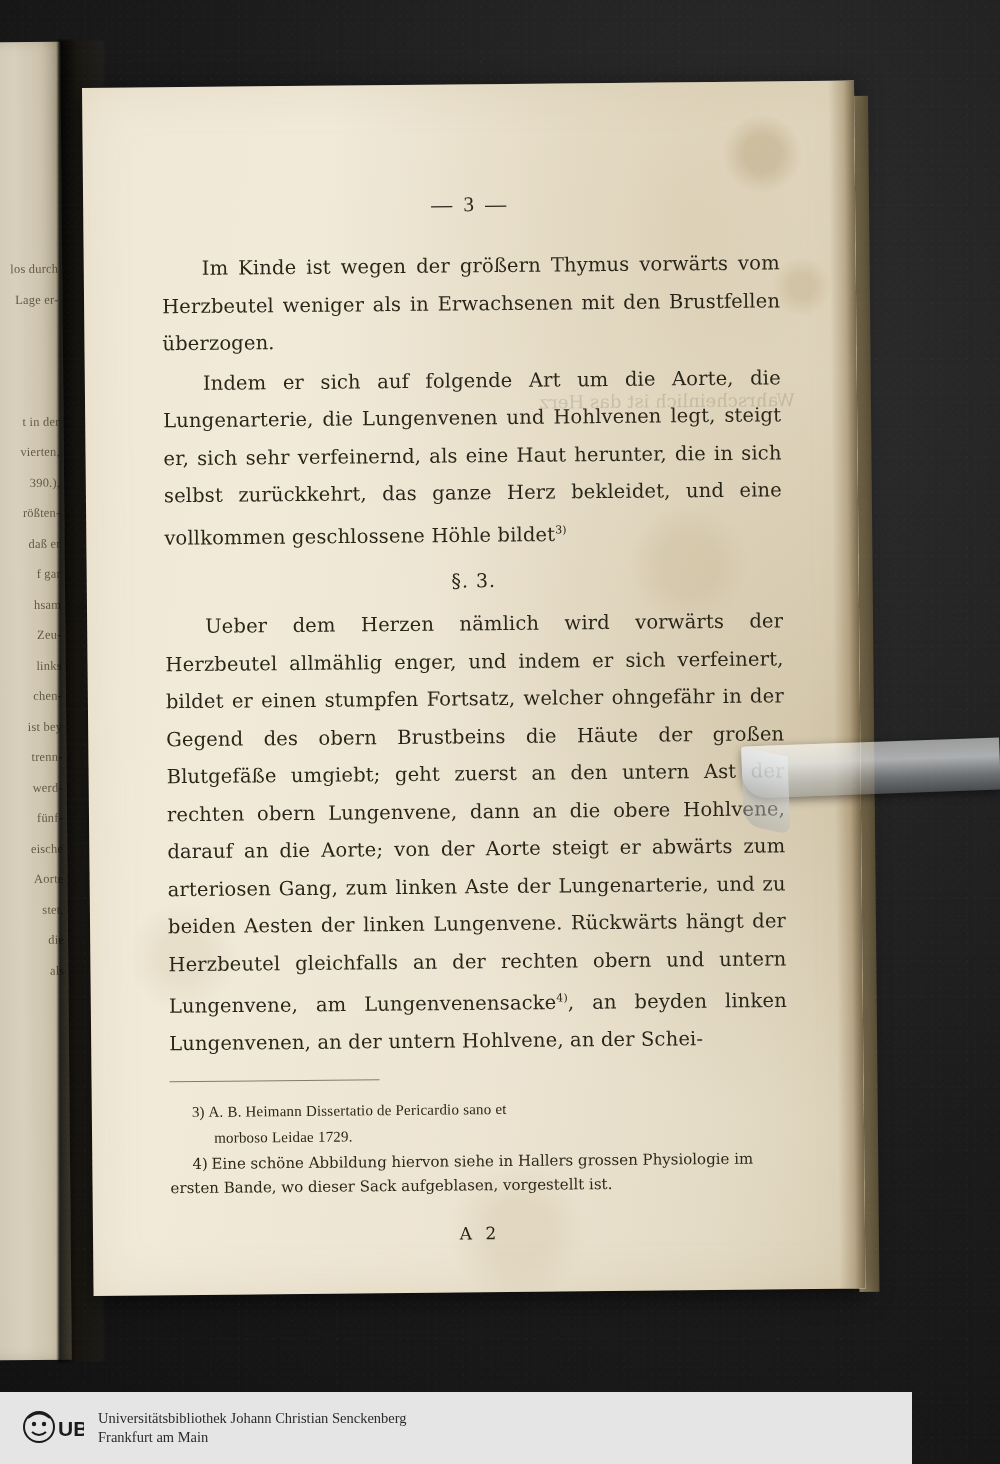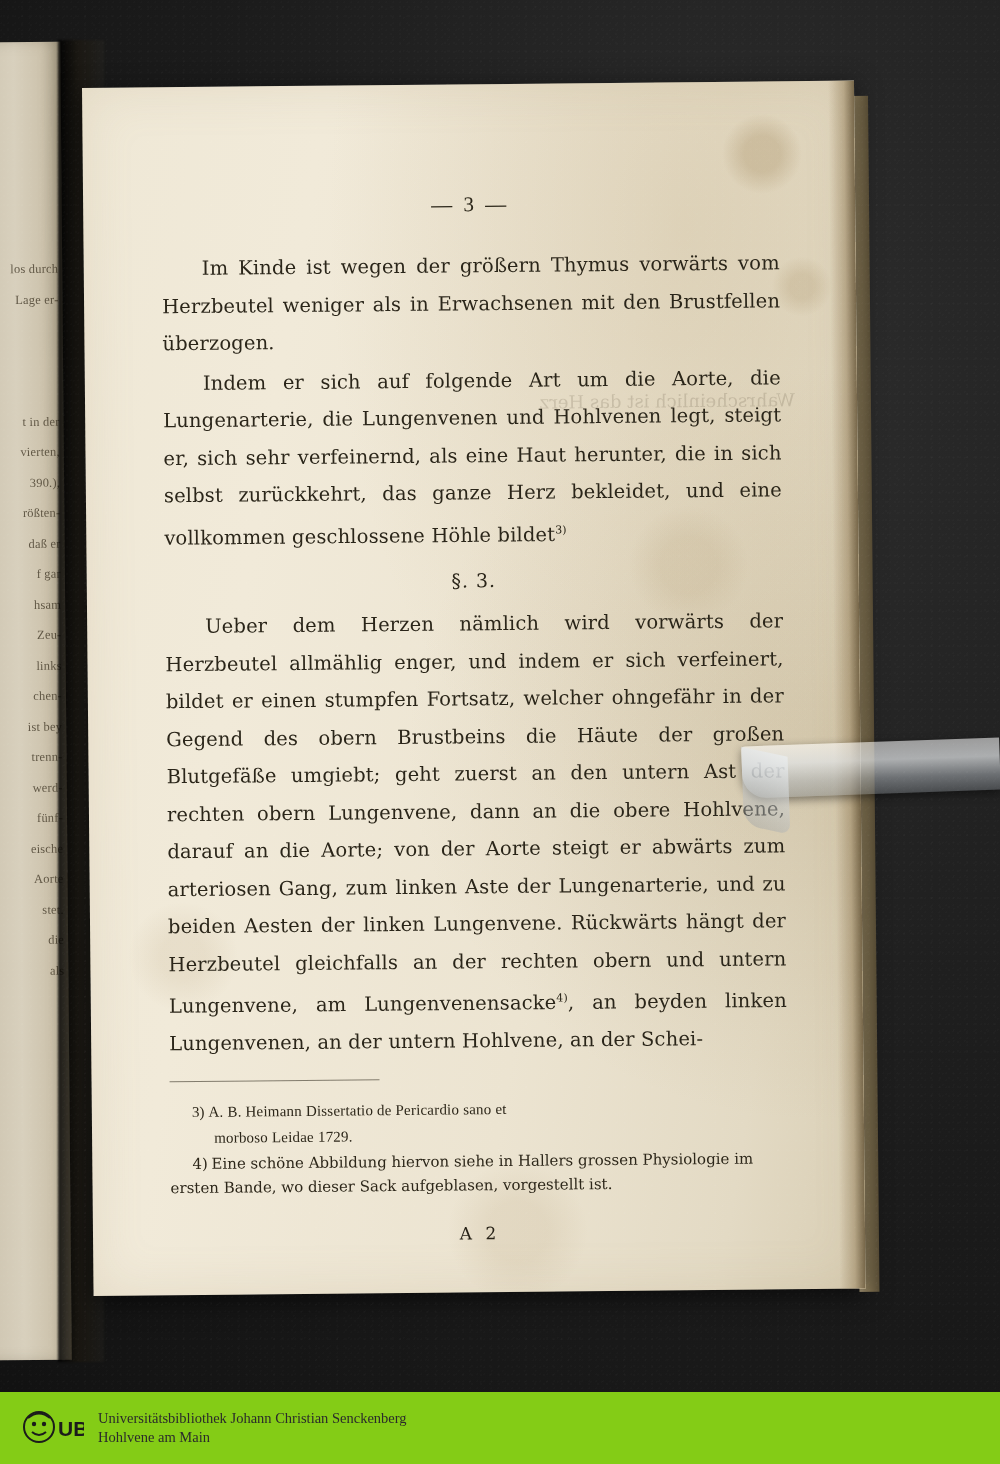--- a/index.html
+++ b/index.html
@@ -232,23 +232,23 @@
     background: linear-gradient(200deg, rgba(235,238,240,.75), rgba(140,148,155,.35));
     border-radius: 0 0 10px 16px;
     transform: skewY(14deg);
   }
 
   
   .footer {
     position: absolute;
     left: 0;
     bottom: 0;
-    width: 1000px;
+    width: 912px;
     height: 72px;
-    background: #84cc16;
+    background: #e5e5e5;
     display: flex;
     align-items: center;
     padding-left: 22px;
     box-sizing: border-box;
   }
   .ub-logo {
     width: 62px;
     height: 46px;
     display: flex;
     align-items: center;
@@ -347,15 +347,15 @@
       <circle cx="17" cy="22" r="15" fill="none" stroke="#1b1b1b" stroke-width="2"></circle>
       <circle cx="12" cy="19" r="2.2" fill="#1b1b1b"></circle>
       <circle cx="22" cy="19" r="2.2" fill="#1b1b1b"></circle>
       <path d="M10 27 q7 6 14 0" fill="none" stroke="#1b1b1b" stroke-width="2"></path>
       <path d="M6 13 q11 -9 22 0" fill="none" stroke="#1b1b1b" stroke-width="2"></path>
       <text x="36" y="31" font-family="Liberation Sans, sans-serif" font-size="21" font-weight="bold" fill="#1b1b1b">UB</text>
     </svg>
   </div>
   <div class="footer-text">
     <div>Universitätsbibliothek Johann Christian Senckenberg</div>
-    <div>Hohlvene am Main</div>
+    <div>Frankfurt am Main</div>
   </div>
 </div>
 
 </body></html>

